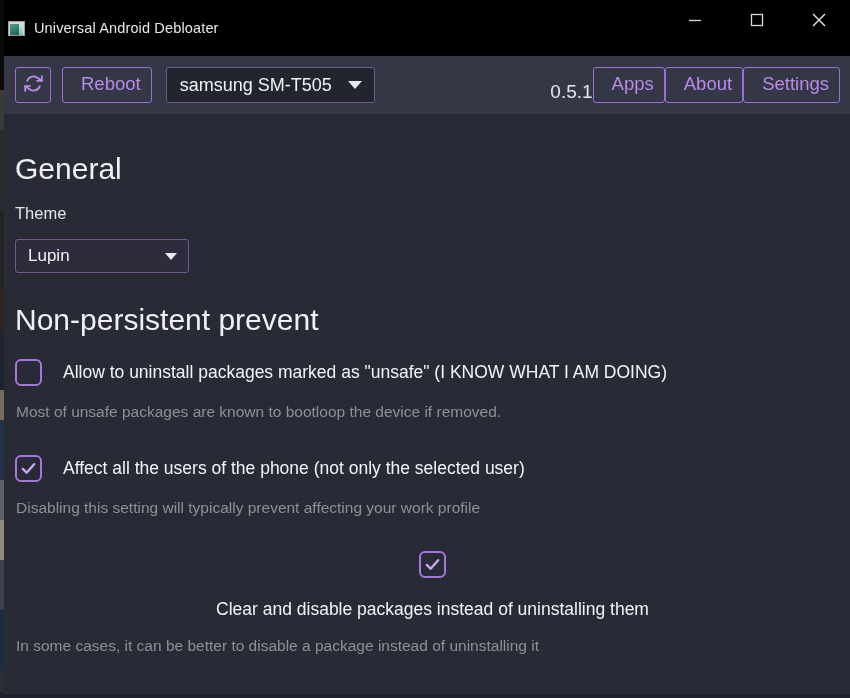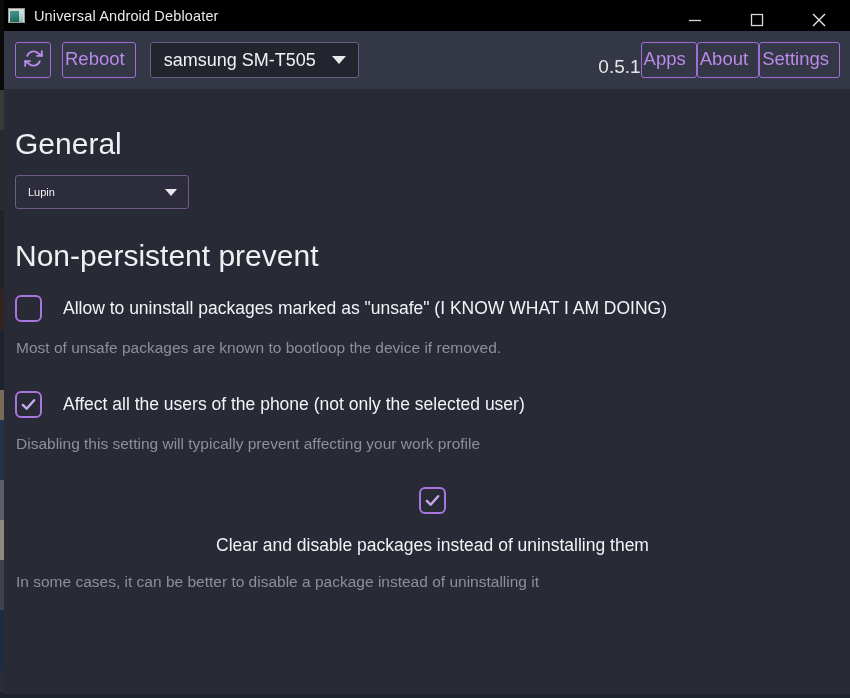--- a/index.html
+++ b/index.html
@@ -57,21 +57,21 @@
     height: 694px;
     background: #282b35;
     z-index: 2;
     display: flex;
     flex-direction: column;
     overflow: hidden;
   }
 
   
   .titlebar {
-    height: 31px;
+    height: 56px;
     background: #000000;
     display: flex;
     align-items: center;
     flex: none;
     position: relative;
     margin-left: -4px;
     width: 850px;
   }
   .titlebar-left {
     display: flex;
@@ -142,21 +142,21 @@
   }
 
   .btn-outline {
     border: 1px solid #9d6ed6;
     border-radius: 3px;
     background: transparent;
     color: #b98ae8;
     font-family: "Liberation Sans", sans-serif;
     font-size: 18.5px;
     line-height: 1;
-    padding: 7px 10px 8px 2px;
+    padding: 7px 10px 8px 18px;
     box-sizing: border-box;
     cursor: pointer;
     white-space: nowrap;
   }
   .btn-icon {
     width: 36px;
     height: 36px;
     padding: 0;
     display: flex;
     align-items: center;
@@ -225,21 +225,21 @@
     border-radius: 3px;
     display: flex;
     align-items: center;
     justify-content: space-between;
     padding: 0 11px 0 12px;
     box-sizing: border-box;
     cursor: pointer;
   }
   .theme-select-label {
     color: #f2f2f4;
-    font-size: 11px;
+    font-size: 17px;
   }
   .theme-select .caret {
     border-left-width: 6px;
     border-right-width: 6px;
     border-top-width: 7px;
   }
 
   
   .check-row {
     display: flex;
@@ -338,20 +338,21 @@
       <button class="btn-outline">Apps</button>
       <button class="btn-outline">About</button>
       <button class="btn-outline">Settings</button>
     </div>
   </div>
 
   <div class="content">
 
     <h1 class="section-title" id="general-title">General</h1>
 
+    <div class="field-label">Theme</div>
 
     <div class="theme-select">
       <span class="theme-select-label">Lupin</span>
       <span class="caret"></span>
     </div>
 
     <h1 class="section-title" id="nonpersistent-title">Non-persistent prevent</h1>
 
     <div class="check-row" id="row-unsafe">
       <span class="checkbox">

